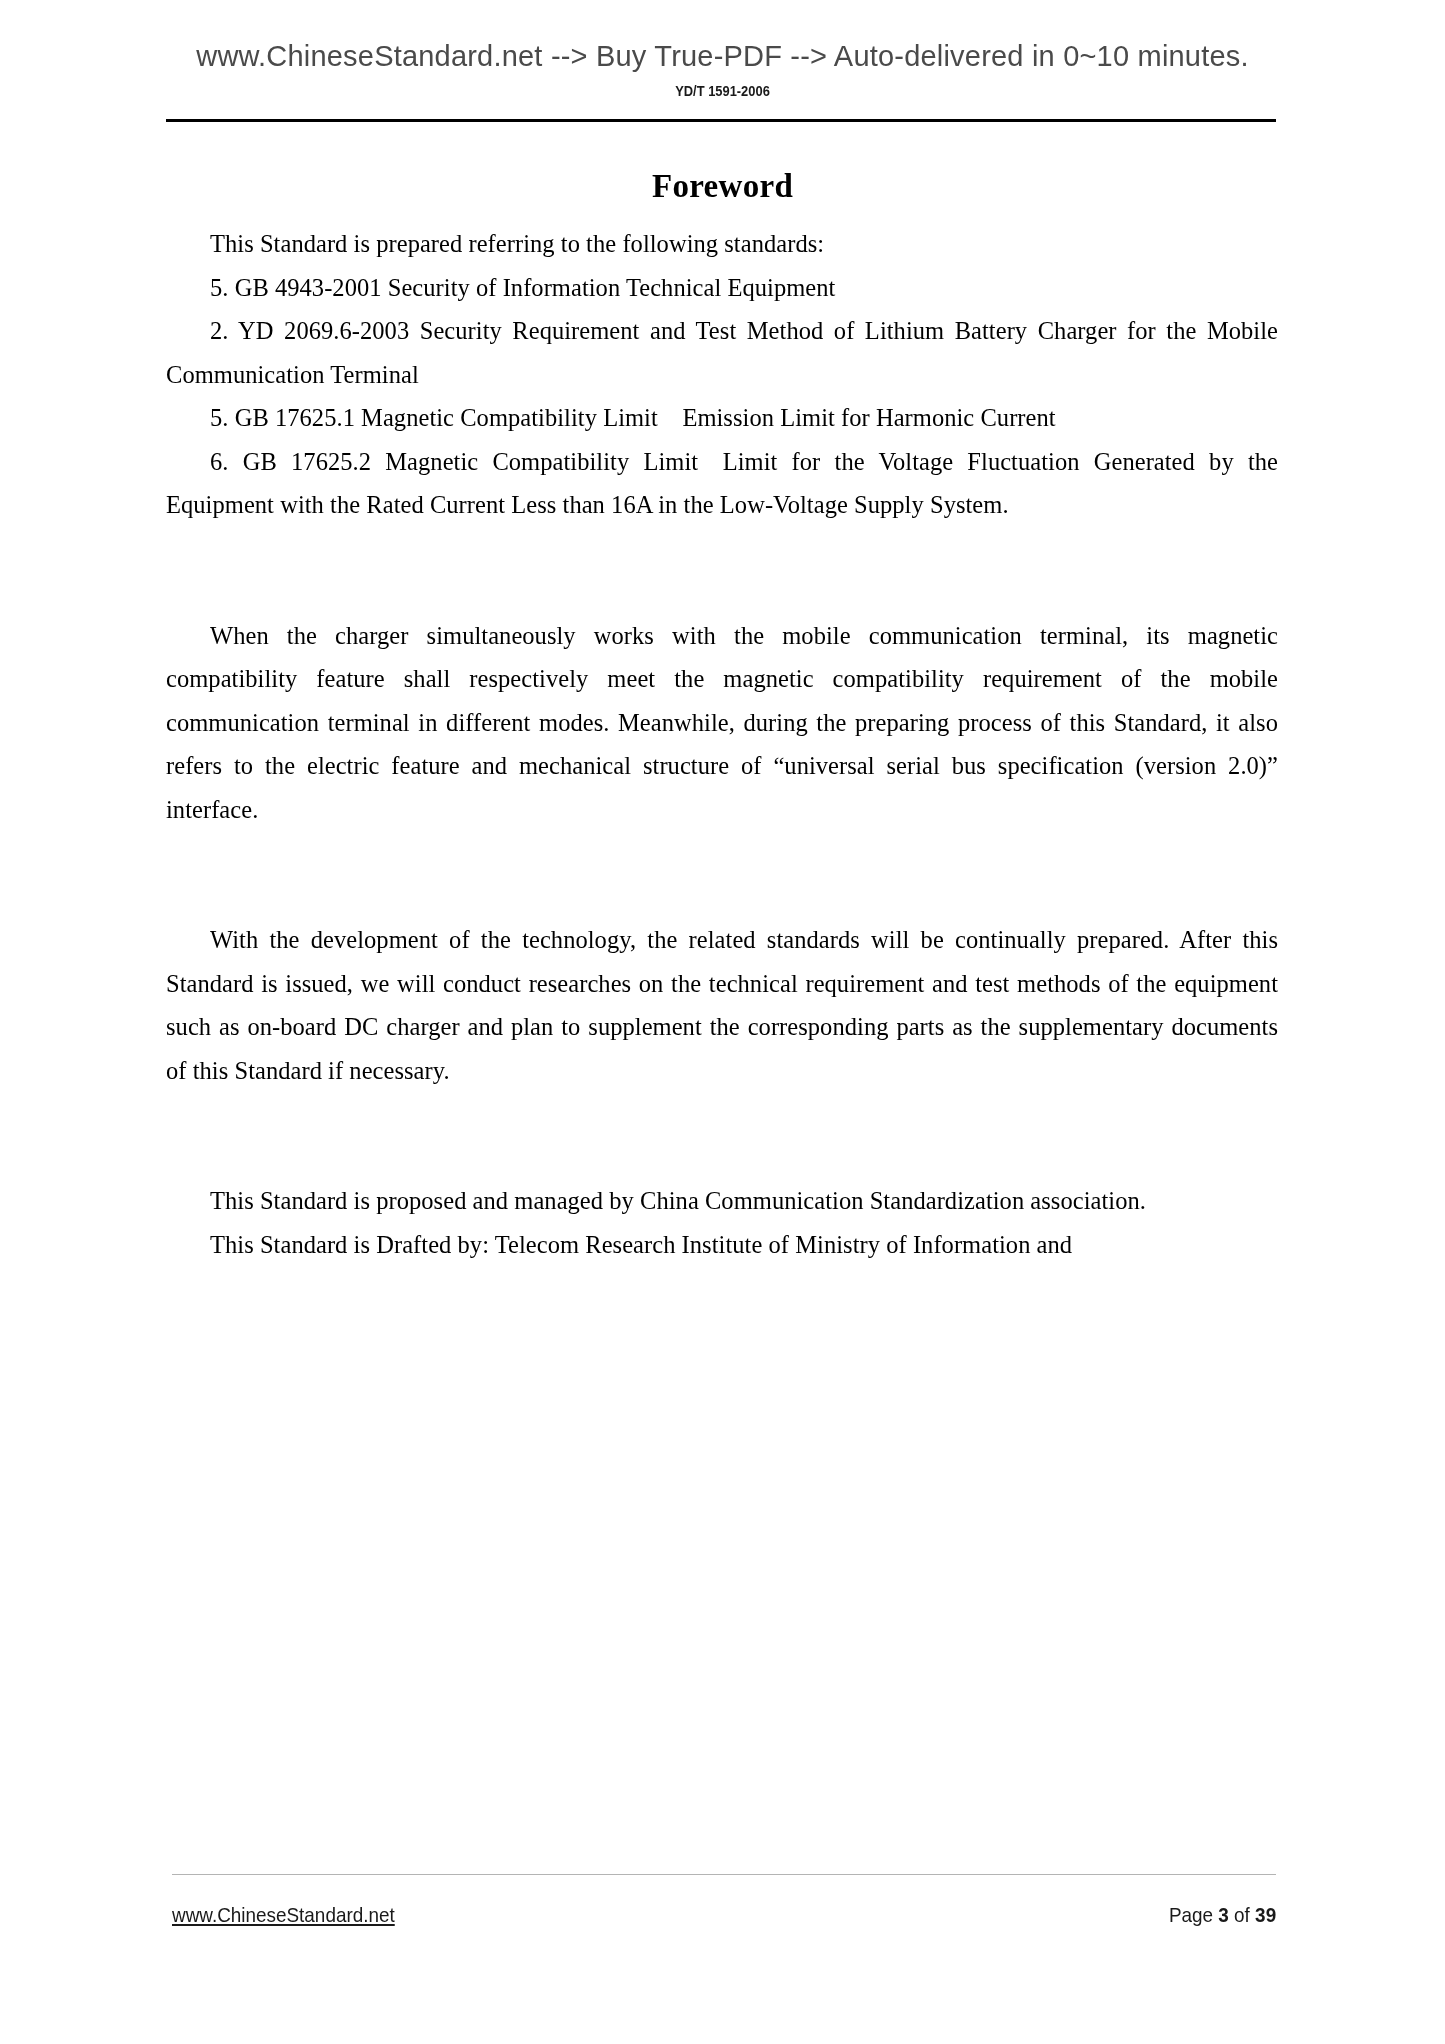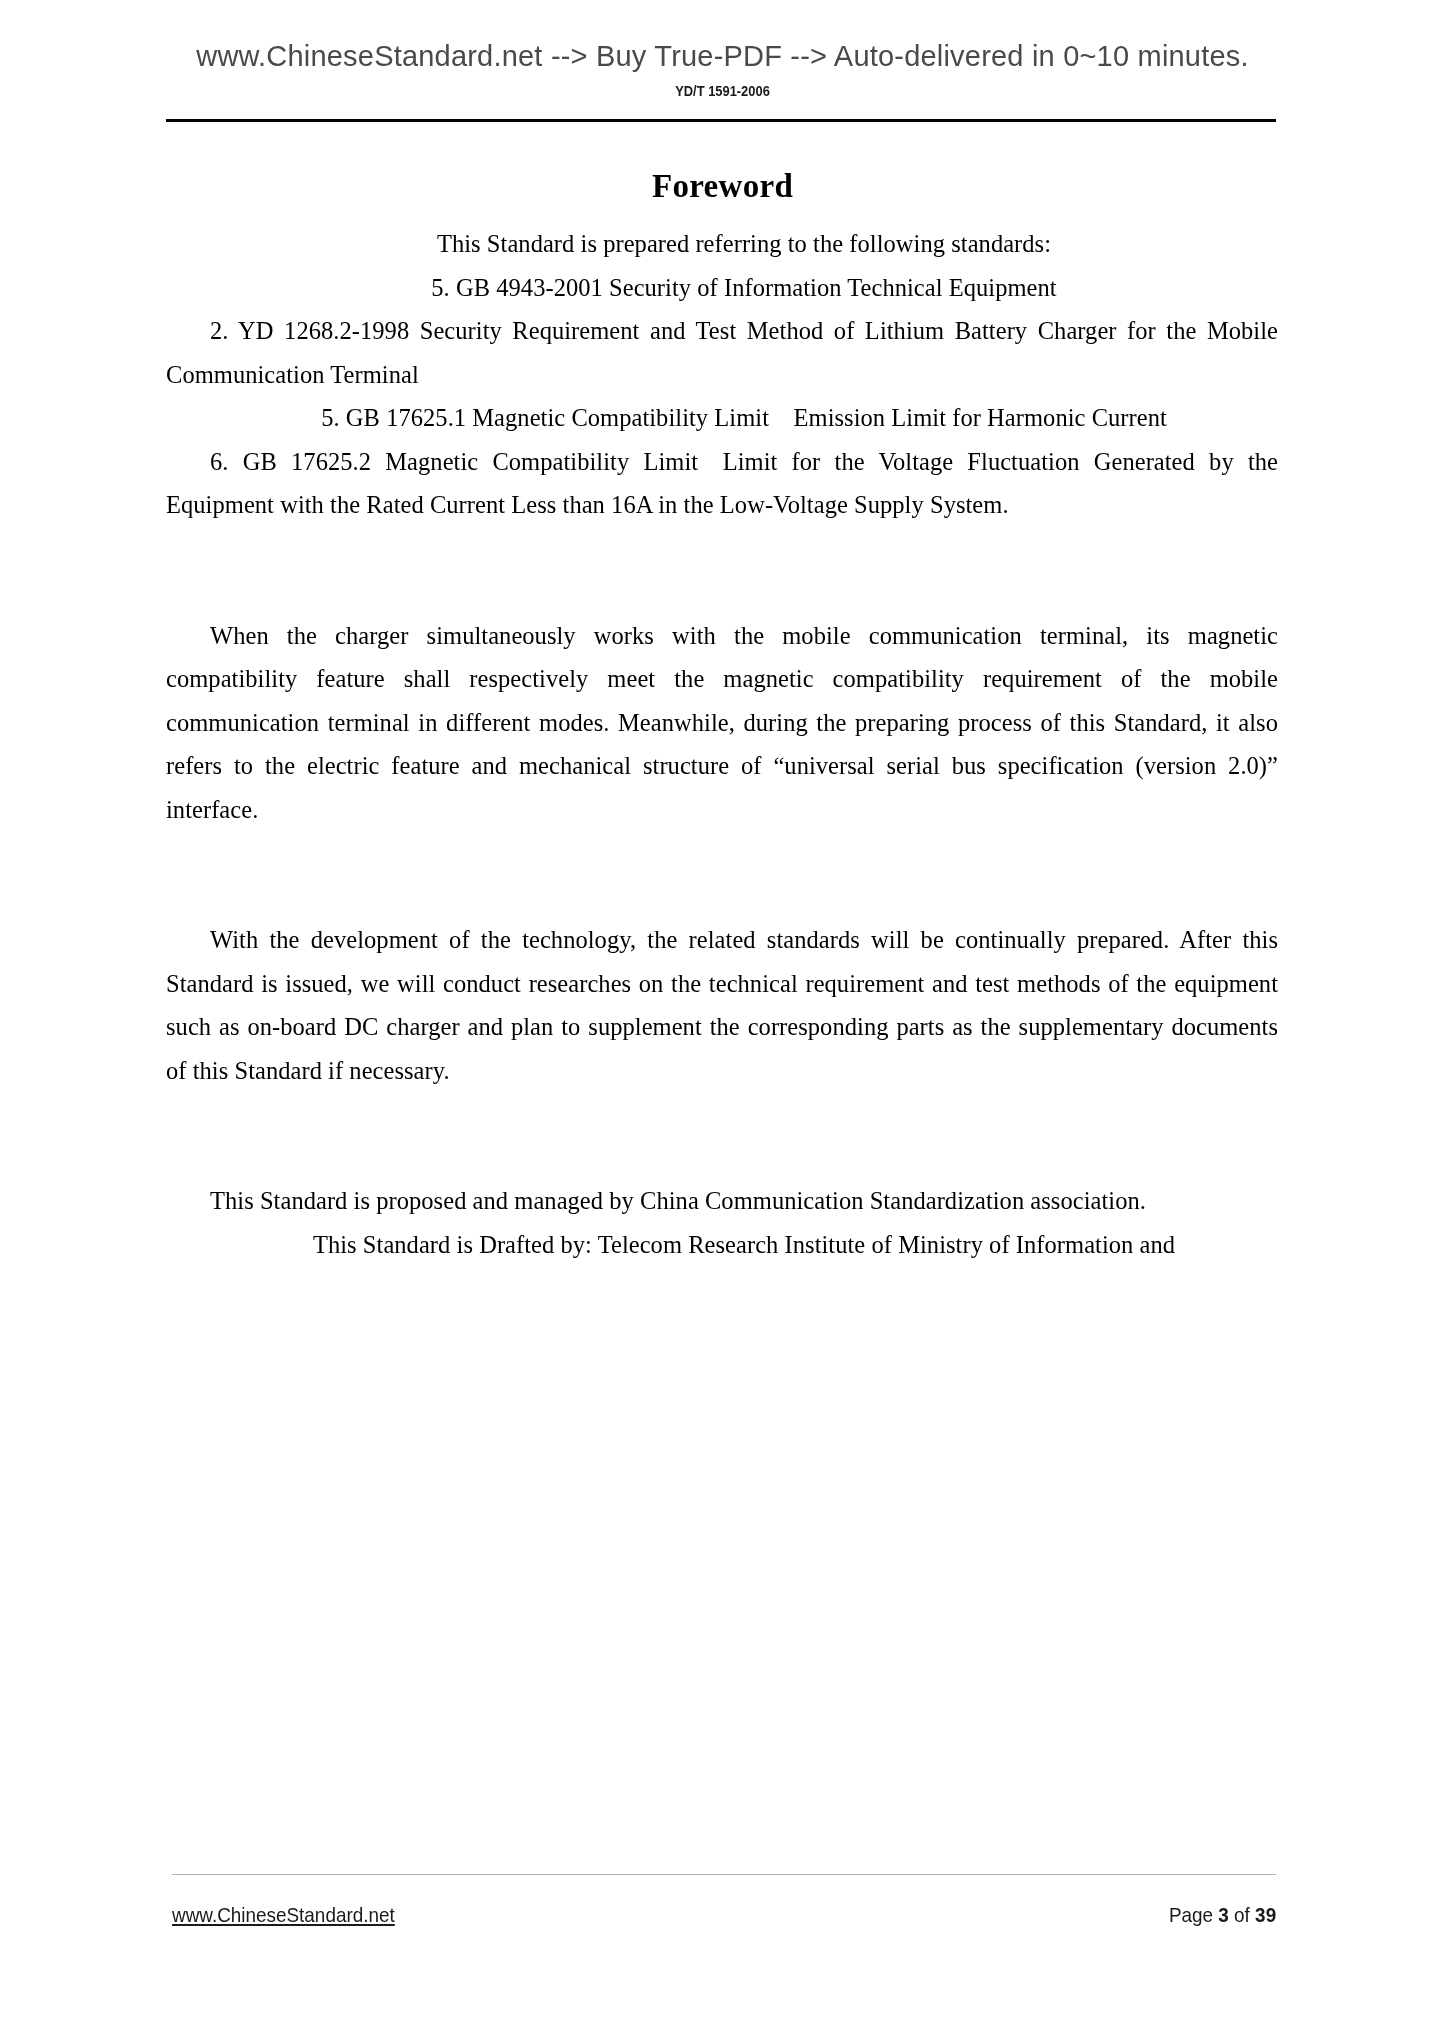--- a/index.html
+++ b/index.html
@@ -91,21 +91,21 @@
 
   p.para.indent {
     text-indent: 44px;
   }
 
   
   .block-standards p.para { margin-bottom: 0; }
   .gap-lg { height: 87px; }
 
   
-  p.nojustify { text-align: center; }
+  p.nojustify { text-align: left; }
 
   
   .footer-rule {
     position: absolute;
     top: 1874px;
     left: 172px;
     width: 1104px;
     height: 1px;
     background: #b4b4b4;
   }
@@ -151,21 +151,21 @@
 
   <div class="doc-title">Foreword</div>
 
   <div class="content">
 
     <div class="block-standards">
       <p class="para indent nojustify">This Standard is prepared referring to the following standards:</p>
 
       <p class="para indent nojustify">5. GB 4943-2001 Security of Information Technical Equipment</p>
 
-      <p class="para indent">2. YD 1268.2-1998 Security Requirement and Test Method of Lithium Battery Charger for the Mobile Communication Terminal</p>
+      <p class="para indent">2. YD 2069.6-2003 Security Requirement and Test Method of Lithium Battery Charger for the Mobile Communication Terminal</p>
 
 
 
       <p class="para indent nojustify">5. GB 17625.1 Magnetic Compatibility Limit Emission Limit for Harmonic Current</p>
 
       <p class="para indent">6. GB 17625.2 Magnetic Compatibility Limit Limit for the Voltage Fluctuation Generated by the Equipment with the Rated Current Less than 16A in the Low-Voltage Supply System.</p>
     </div>
 
     <div class="gap-lg"></div>
 

